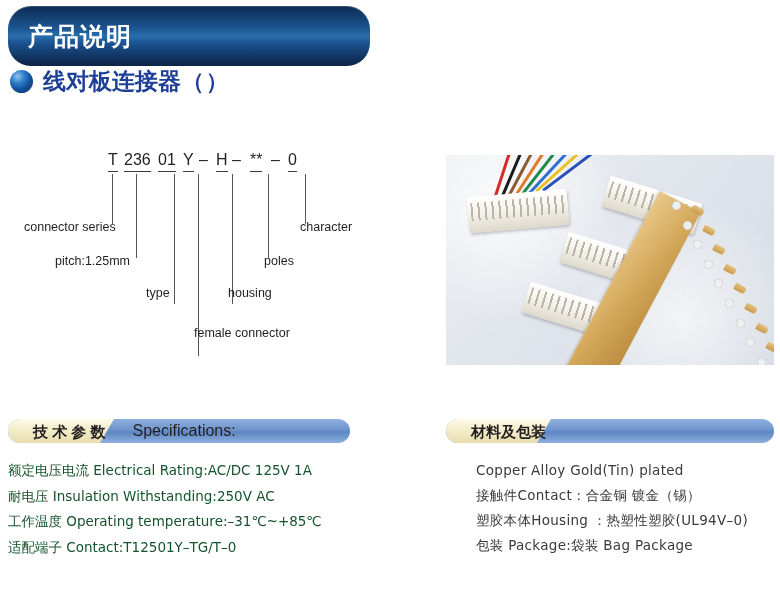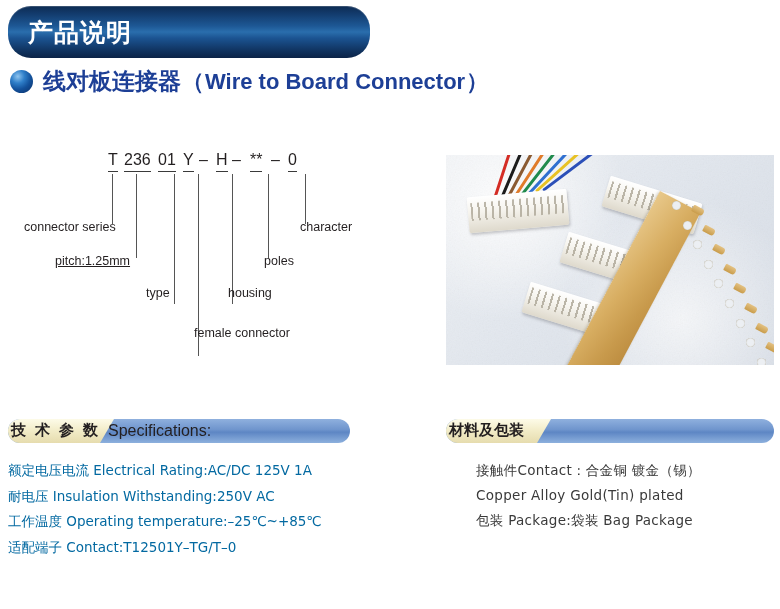--- a/index.html
+++ b/index.html
@@ -15,21 +15,21 @@
     color: #231f20;
     overflow: hidden;
   }
 
   
   .title-pill {
     position: absolute;
     left: 8px;
     top: 6px;
     width: 362px;
-    height: 52px;
+    height: 60px;
     border-radius: 23px;
     background:
       linear-gradient(to bottom,
         #0d2b52 0%,
         #123a6b 14%,
         #1d5794 38%,
         #2a6ead 50%,
         #1b5391 62%,
         #10335f 86%,
         #0b2347 100%);
@@ -227,22 +227,22 @@
     bottom: 0;
     background: linear-gradient(to bottom, #fdfbe8 0%, #f2ecc8 48%, #e6dcae 100%);
     clip-path: polygon(0 0, 100% 0, calc(100% - 14px) 100%, 0 100%);
   }
   .sec-cn {
     position: relative;
     z-index: 2;
     font-size: 15px;
     font-weight: bold;
     color: #231f20;
-    font-family: Liberation Mono, monospace;
-    margin-left: 3px;
+    font-family: Liberation Sans, sans-serif;
+    margin-left: 25px;
     line-height: 1;
     white-space: nowrap;
   }
   .sec-en {
     position: relative;
     z-index: 2;
     font-size: 16px;
     color: #231f20;
     font-family: "Liberation Sans", sans-serif;
     line-height: 1;
@@ -251,21 +251,21 @@
 
   
   .spec-list {
     position: absolute;
     left: 8px;
     top: 458px;
     width: 420px;
   }
   .spec-list .row {
     font-size: 13.5px;
-    color: #0369a1;
+    color: #14532d;
     line-height: 25.5px;
     white-space: nowrap;
     font-family: "DejaVu Sans", sans-serif;
   }
   .mat-list {
     position: absolute;
     left: 476px;
     top: 458px;
     width: 300px;
   }
@@ -282,21 +282,20 @@
 <body>
 
 <div class="title-pill">
   <span class="title-cn">产品说明</span>
 </div>
 
 <div class="subtitle-row">
   <span class="sphere"></span>
   <span class="subtitle-cn">线对板连接器</span>
   <span class="subtitle-paren">（</span>
-  <span class="subtitle-en">Wire to Board Connector</span>
   <span class="subtitle-paren">）</span>
 </div>
 
 <div class="pn-diagram">
   <div class="pn-code" id="pn-code">
       <span class="pn-seg u" style="left: 108px;">T</span>
       <span class="pn-seg u" style="left: 124px;">236</span>
       <span class="pn-seg u" style="left: 158px;">01</span>
       <span class="pn-seg u" style="left: 183px;">Y</span>
       <span class="pn-seg" style="left: 199px;">–</span>
@@ -310,21 +309,21 @@
       <div class="leader" style="left: 112px; top: 24px; height: 50px;"></div>
       <div class="leader" style="left: 136px; top: 24px; height: 84px;"></div>
       <div class="leader" style="left: 174px; top: 24px; height: 130px;"></div>
       <div class="leader" style="left: 198px; top: 24px; height: 182px;"></div>
       <div class="leader" style="left: 232px; top: 24px; height: 130px;"></div>
       <div class="leader" style="left: 268px; top: 24px; height: 84px;"></div>
       <div class="leader" style="left: 305px; top: 24px; height: 50px;"></div>
     </div>
   <div id="pn-labels">
       <div class="pn-label" style="left: 24px; top: 70px;">connector series</div>
-      <div class="pn-label" style="left: 55px; top: 104px; text-decoration: underline;">pitch:1.25mm</div>
+      <div class="pn-label" style="left: 55px; top: 104px;">pitch:1.25mm</div>
       <div class="pn-label" style="left: 146px; top: 136px;">type</div>
       <div class="pn-label" style="left: 194px; top: 176px;">female connector</div>
       <div class="pn-label" style="left: 228px; top: 136px;">housing</div>
       <div class="pn-label" style="left: 264px; top: 104px;">poles</div>
       <div class="pn-label" style="left: 300px; top: 70px;">character</div>
     </div>
 </div>
 
 <div class="photo">
   <div class="photo-bg"></div>
@@ -384,31 +383,32 @@
       <div class="gold-hole" style="left: 300.2px; top: 183.2px;"></div>
       <div class="gold-tooth" style="left: 320.2px; top: 189.2px; transform: rotate(28deg);"></div>
       <div class="gold-hole" style="left: 310.8px; top: 202.8px;"></div>
     </div>
 </div>
 
 <div class="sec-bar" style="left:8px;top:419px;width:342px;">
   <div class="bar-bg"></div>
   <div class="bar-left" id="spec-left" style="width: 106px;"></div>
   <span class="sec-cn">技 术 参 数</span>
-  <span class="sec-en" style="margin-left:10px;">Specifications:</span>
+  <span class="sec-en" style="margin-left:27px;">Specifications:</span>
 </div>
 <div class="spec-list" id="spec-list">
     <div class="row">额定电压电流 Electrical Rating:AC/DC 125V 1A</div>
     <div class="row">耐电压 Insulation Withstanding:250V AC</div>
-    <div class="row">工作温度 Operating temperature:–25℃~+85℃</div>
+    <div class="row">工作温度 Operating temperature:–31℃~+85℃</div>
     <div class="row">适配端子 Contact:T12501Y–TG/T–0</div>
   </div>
 
 <div class="sec-bar" style="left:446px;top:419px;width:328px;">
   <div class="bar-bg"></div>
   <div class="bar-left" id="mat-left" style="width: 105px;"></div>
   <span class="sec-cn">材料及包装</span>
 </div>
 <div class="mat-list" id="mat-list">
+    <div class="row">Copper Alloy Gold(Tin) plated</div>
     <div class="row">接触件Contact：合金铜 镀金（锡）</div>
-    <div class="row">Copper Alloy Gold(Tin) plated</div>
+    <div class="row">塑胶本体Housing ：热塑性塑胶(UL94V–0)</div>
     <div class="row">包装 Package:袋装 Bag Package</div>
   </div>
 
 </body></html>

